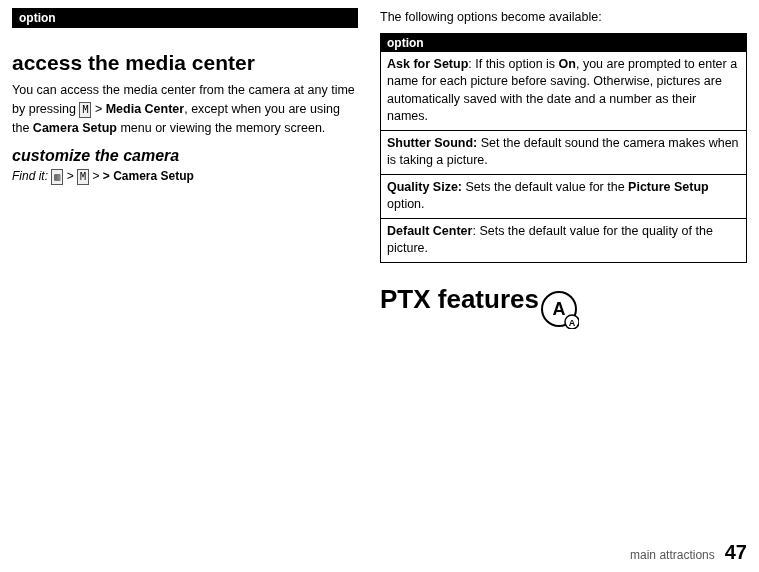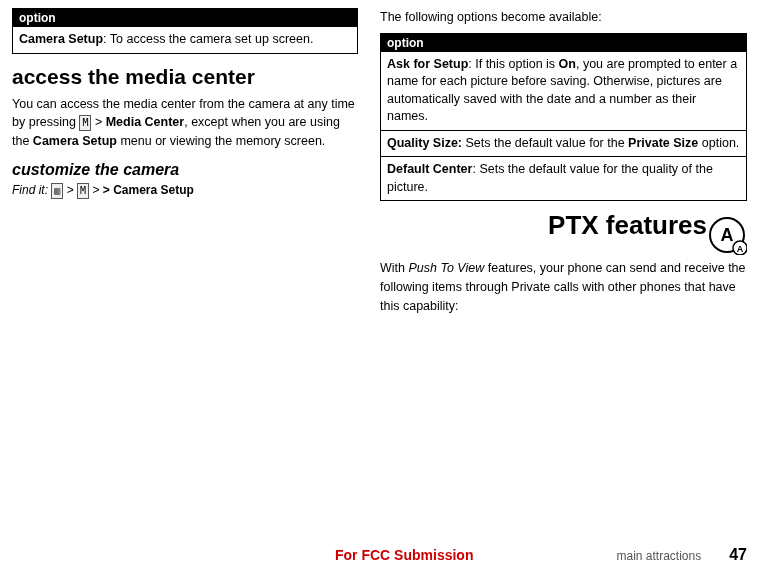--- a/index.html
+++ b/index.html
@@ -21,21 +21,21 @@
     }
 
     .right-column {
       width: 389px;
       padding: 8px 12px 8px 10px;
       flex-shrink: 0;
     }
 
     .option-table {
       border: 1.5px solid #000;
-      margin-bottom: 10px;
+      margin-bottom: 22px;
     }
 
     .option-header {
       background: #000;
       color: #fff;
       font-weight: bold;
       font-size: 12px;
       padding: 2px 6px;
     }
 
@@ -109,31 +109,30 @@
       flex: 1;
     }
 
     .footer-right {
       font-size: 12px;
       color: #555;
       text-align: right;
     }
 
     .footer-page-num {
-      font-size: 16px;
+      font-size: 20px;
       font-weight: bold;
       color: #000;
-      margin-left: 18px;
     }
 
     .ptx-header {
       display: flex;
       align-items: flex-start;
-      justify-content: flex-end;
-      margin-bottom: 4px;
+      justify-content: flex-start;
+      margin-bottom: 20px;
     }
 
     .ptx-icon {
       width: 40px;
       height: 40px;
       flex-shrink: 0;
       margin-top: 4px;
     }
 
     .key-symbol {
@@ -149,23 +148,20 @@
   </style>
 </head>
 <body>
 
 <div style="position:relative; width:759px; height:572px;">
 
   <div class="left-column">
 
     <div class="option-table">
       <div class="option-header">option</div>
-      <div class="option-row-first">
-        <span class="bold">Camera Setup</span><span>: </span><span>To access the camera set up screen.</span>
-      </div>
     </div>
 
     <h2 class="section-title">access the media center</h2>
     <p>
       You can access the media center from the camera at any time by pressing
       <span class="key-symbol">M</span> &gt; <span class="bold">Media Center</span>, except when you are using the <span class="bold">Camera Setup</span> menu or viewing the memory screen.
     </p>
 
     <h3 class="section-subtitle">customize the camera</h3>
     <div class="find-it">
@@ -183,49 +179,48 @@
 
     <p>The following options become available:</p>
 
     <div class="option-table">
       <div class="option-header">option</div>
 
       <div class="option-row-first">
         <span class="bold">Ask for Setup</span>: If this option is <span class="bold">On</span>, you are prompted to enter a name for each picture before saving. Otherwise, pictures are automatically saved with the date and a number as their names.
       </div>
 
-
       <div class="option-row">
-        <span class="bold">Quality Size:</span> Sets the default value for the <span class="bold">Private Size</span> option.
+        <span class="bold">Shutter Sound:</span> Set the default sound the camera makes when is taking a picture.
+      </div>
+
+      <div class="option-row">
+        <span class="bold">Quality Size:</span> Sets the default value for the <span class="bold">Picture Setup</span> option.
       </div>
 
       <div class="option-row">
         <span class="bold">Default Center</span>: Sets the default value for the quality of the picture.
       </div>
     </div>
 
     <div class="ptx-header">
       <h2 style="font-size:26px; font-weight:bold; line-height:1.1;">PTX features</h2>
       <div class="ptx-icon">
         <svg width="40" height="40" viewBox="0 0 40 40">
           <circle cx="20" cy="20" r="17" fill="none" stroke="#000" stroke-width="2"></circle>
           <text x="20" y="26" text-anchor="middle" font-size="18" font-weight="bold" font-family="Arial">A</text>
           <circle cx="33" cy="33" r="7" fill="#fff" stroke="#000" stroke-width="1.5"></circle>
           <text x="33" y="37" text-anchor="middle" font-size="9" font-weight="bold" font-family="Arial">A</text>
         </svg>
       </div>
     </div>
 
-    <p>
-      With <span class="italic">Push To View</span> features, your phone can send and receive the following items through Private calls with other phones that have this capability:
-    </p>
 
   </div>
 
   <div class="footer">
     <div style="width:180px;"></div>
-    <div class="footer-center">For FCC Submission</div>
     <div class="footer-right">
       <span>main attractions</span>&nbsp;&nbsp;&nbsp;<span class="footer-page-num">47</span>
     </div>
   </div>
 
 </div>
 
 </body></html>

